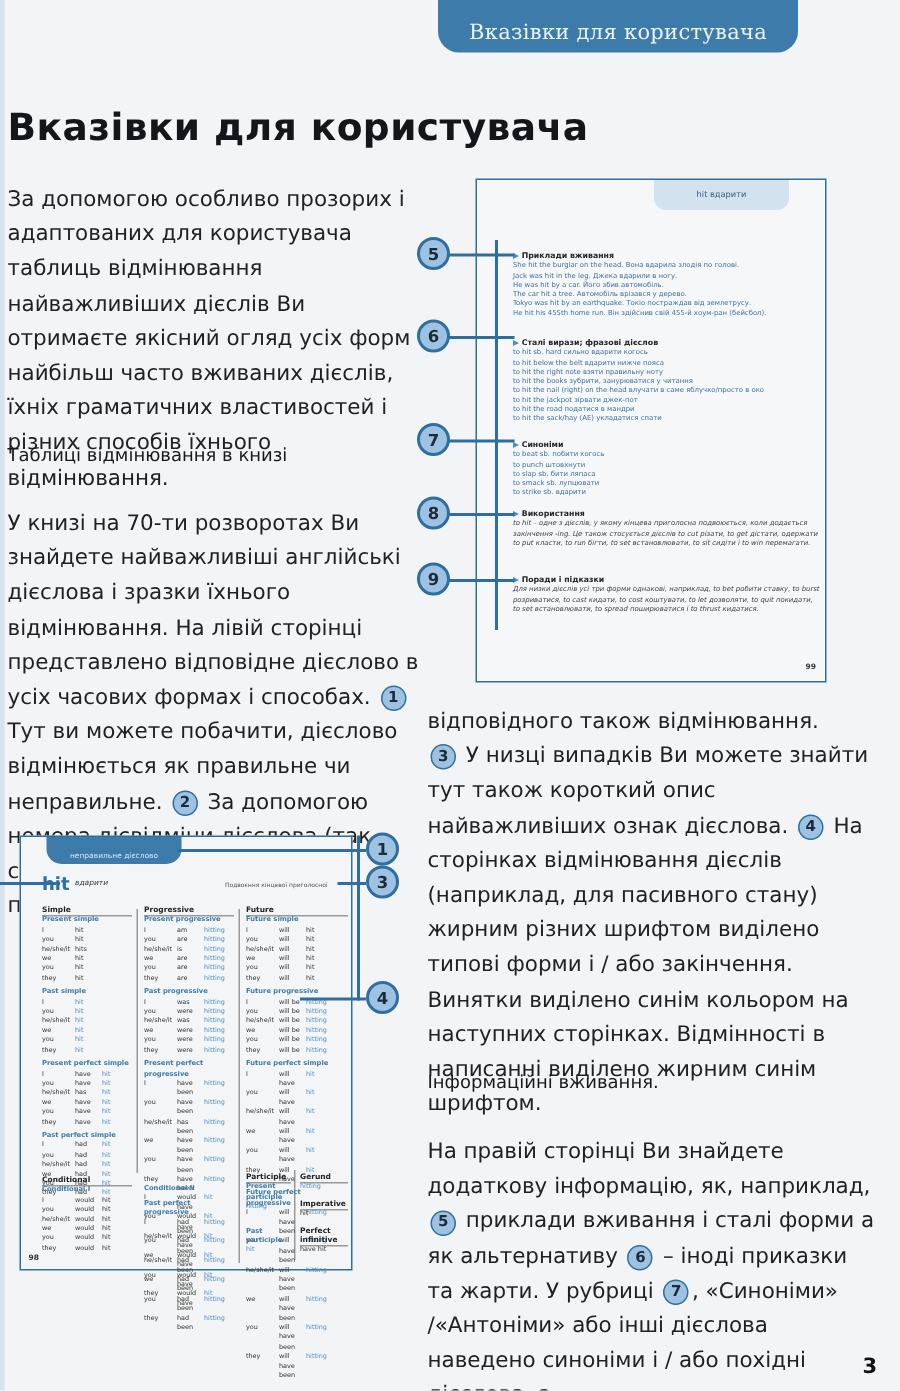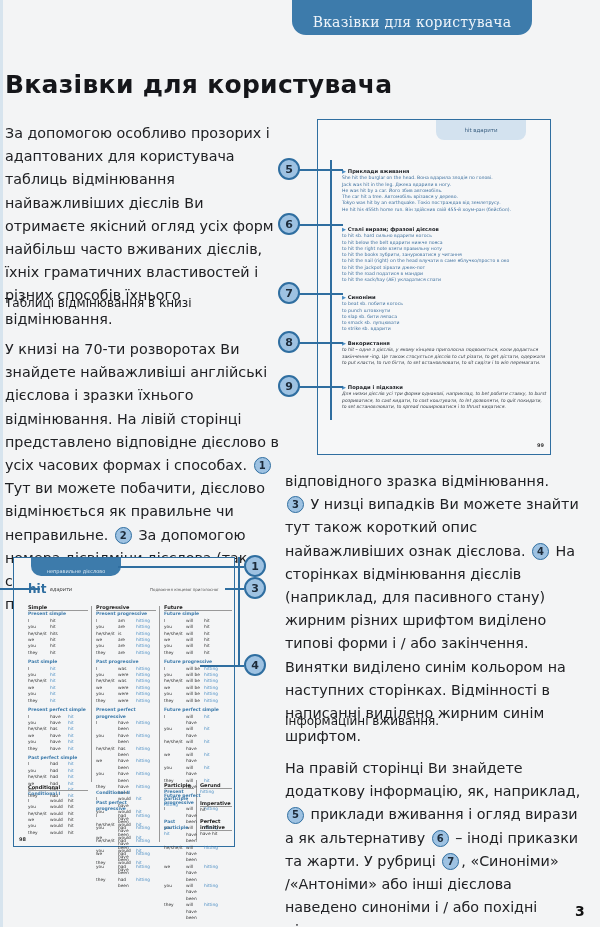--- a/index.html
+++ b/index.html
@@ -105,33 +105,33 @@
 
 <div class="col1 body-text">
   <span>У книзі на 70-ти розворотах Ви знайдете найважливіші англійські дієслова і зразки їхнього  відмінювання. На лівій сторінці представлено відповідне дієслово в усіх часових формах і способах.</span>
   <span class="badge">1</span>
   <span>Тут ви можете побачити, дієслово відмінюється як правильне чи неправильне.</span>
   <span class="badge">2</span>
   <span>За допомогою номера дієвідміни дієслова (так само наведено в додатку) прив’язані до</span>
 </div>
 
 <div class="col2 body-text">
-  <span>відповідного зразка відмінювання.</span><br>
+  <span>відповідного також відмінювання.</span><br>
   <span class="badge">3</span>
   <span>У  низці випадків Ви можете знайти тут також короткий опис найважливіших ознак дієслова.</span>
   <span class="badge">4</span>
   <span>На сторінках відмінювання дієслів (наприклад, для пасивного стану) жирним різних шрифтом виділено типові форми і / або закінчення. Винятки виділено синім кольором на наступних сторінках. Відмінності в написанні виділено жирним синім шрифтом.</span>
 </div>
 
 <h2 class="h-sub h2sub">Інформаційні вживання.</h2>
 
 <div class="col3 body-text">
   <span>На правій сторінці Ви знайдете додаткову інформацію, як, наприклад,</span>
   <span class="badge">5</span>
-  <span>приклади вживання і огляд вирази  а як альтернативу</span>
+  <span>приклади вживання і сталі форми  а як альтернативу</span>
   <span class="badge">6</span>
   <span>– іноді приказки та жарти. У рубриці</span>
   <span class="badge">7</span><span>, «Синоніми» /«Антоніми» або інші дієслова наведено синоніми і / або похідні дієслова, а</span>
 </div>
 
 <div class="thumb-r">
   <div class="hdr">hit  вдарити</div>
 
   <div class="tsec" style="top:48px">
     <div class="ttl">Приклади вживання</div>

